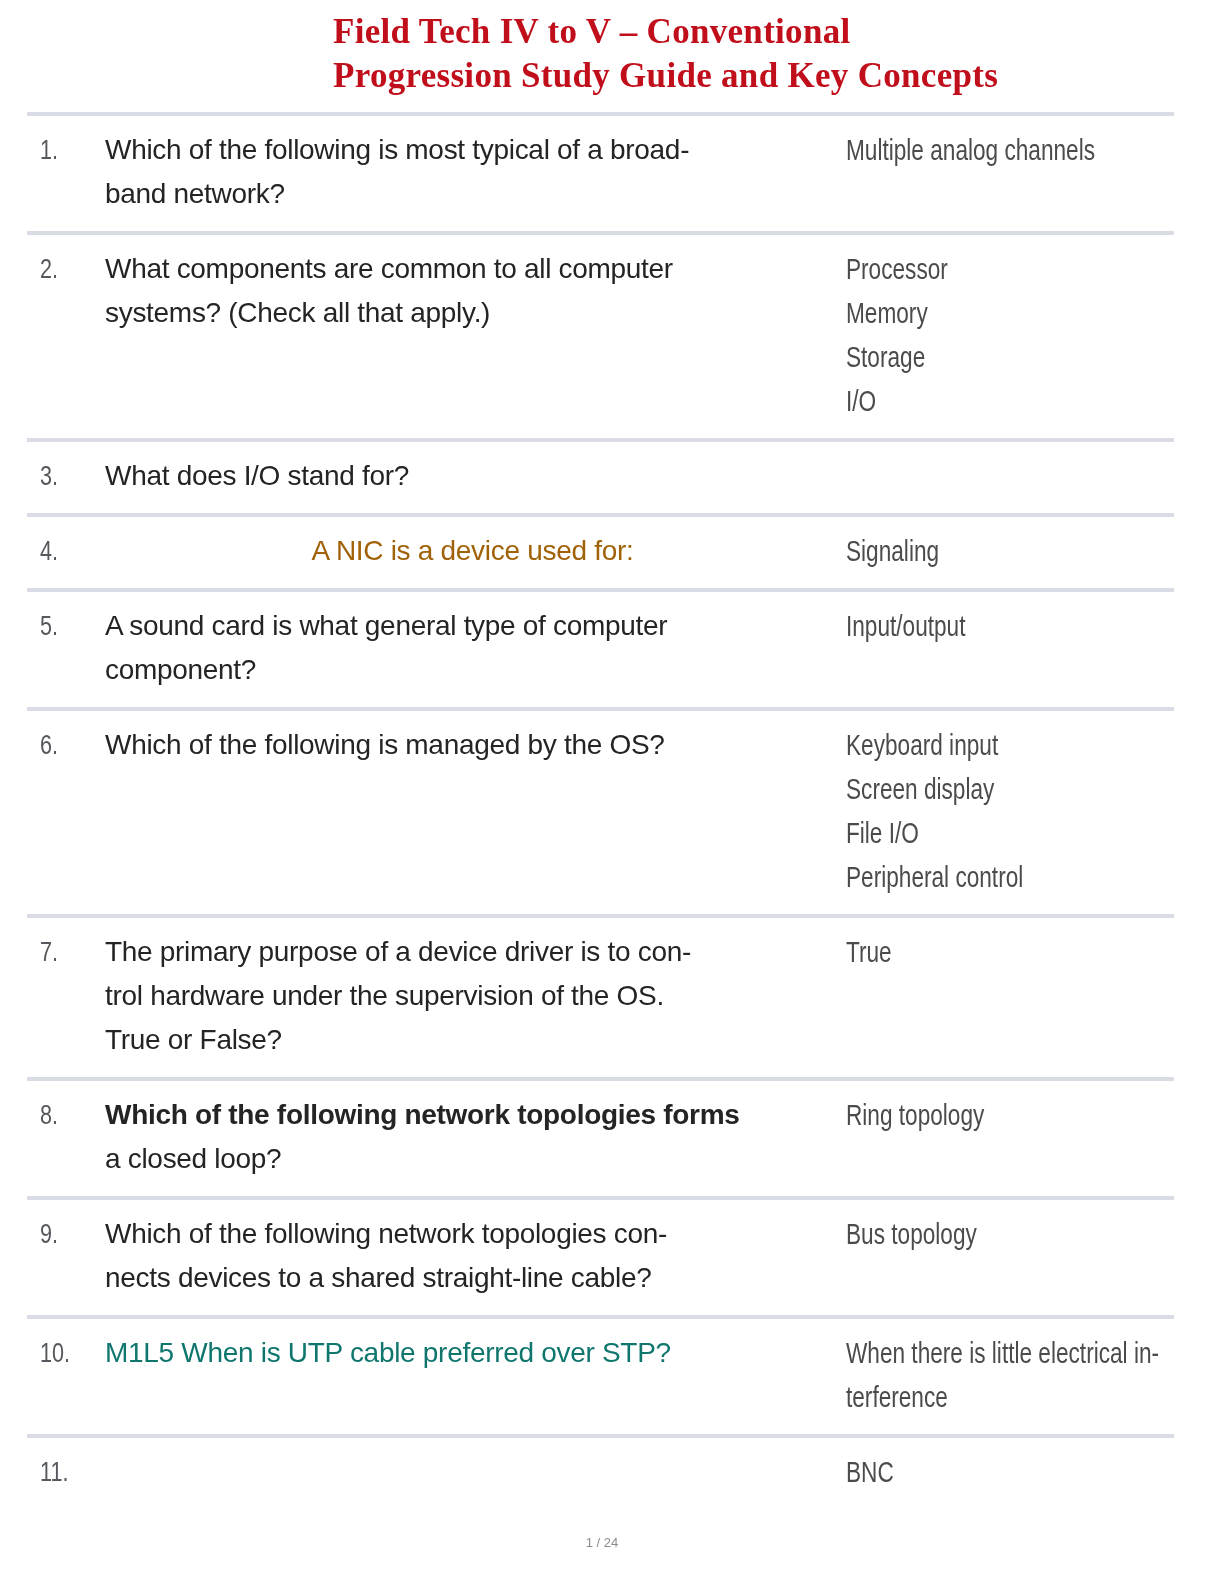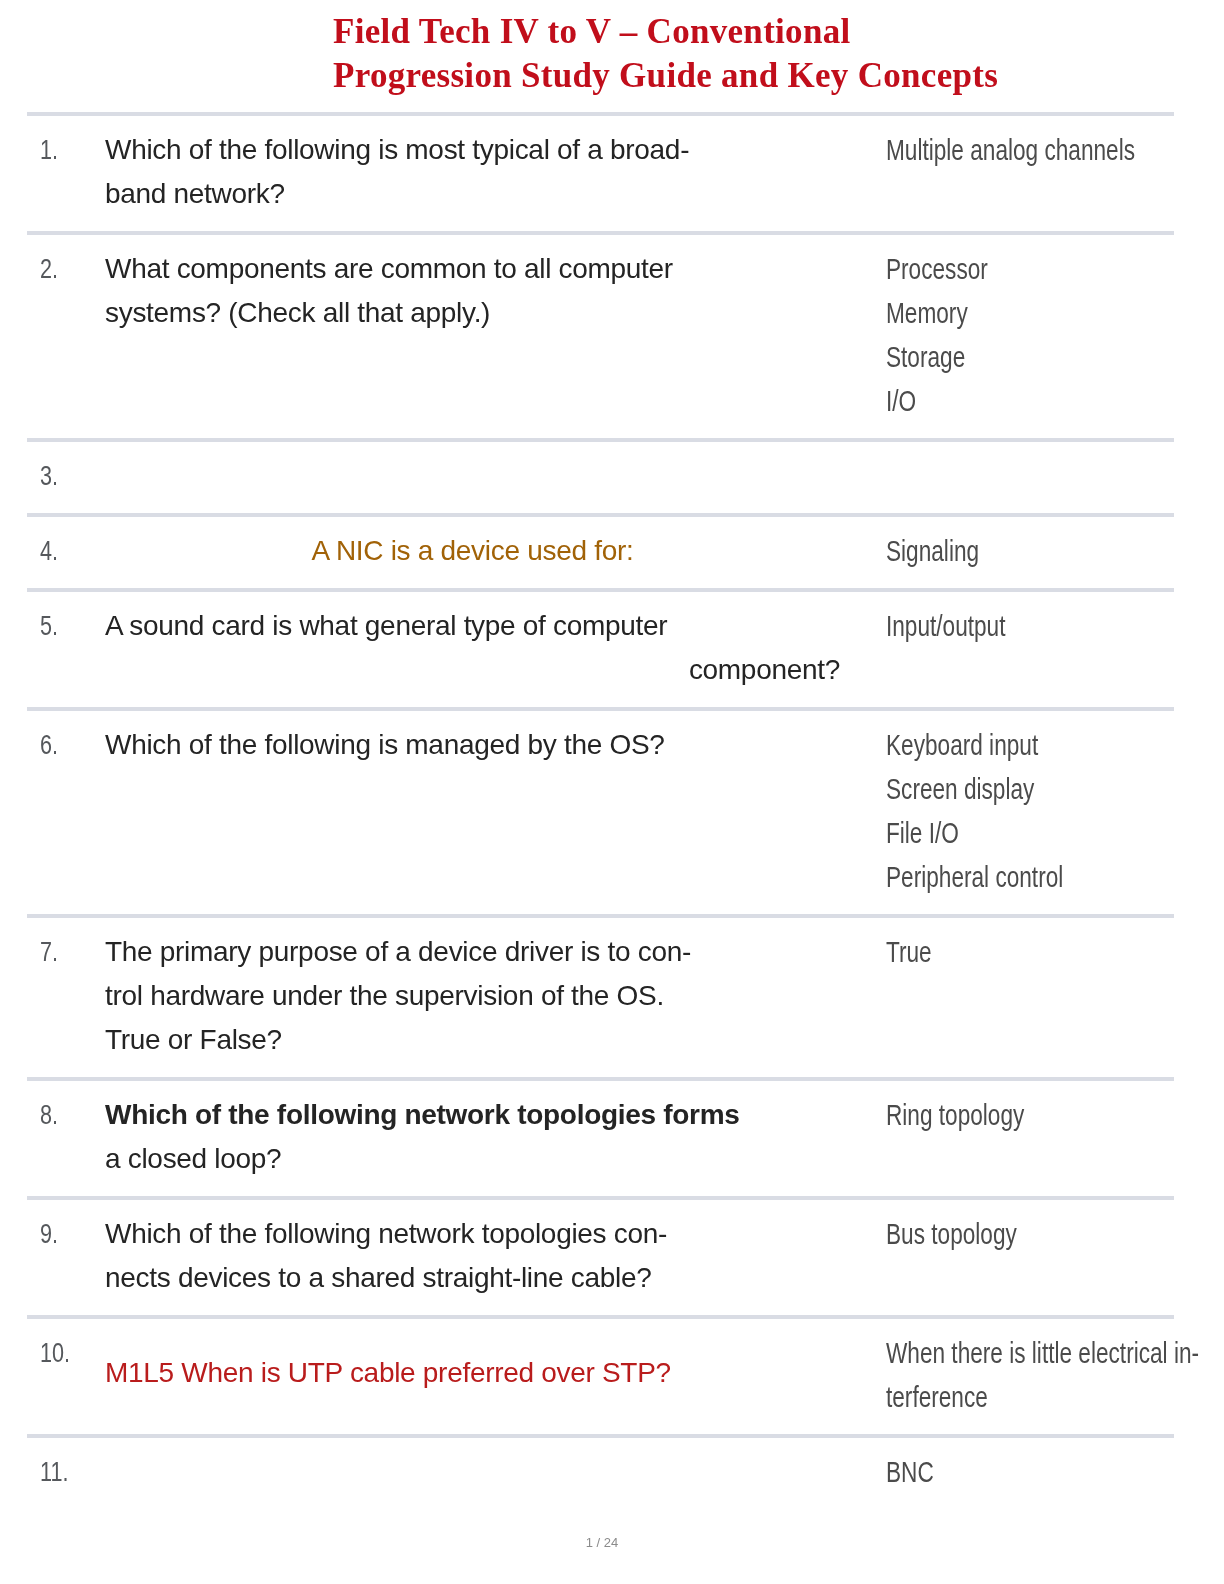--- a/index.html
+++ b/index.html
@@ -35,21 +35,20 @@
     padding-left: 13px;
   }
   .col-q {
     flex: 0 0 735px;
     box-sizing: border-box;
   }
   .col-a {
     flex: 1 1 auto;
     box-sizing: border-box;
     padding-left: 6px;
-    margin-left: 40px;
   }
   .num-text {
     display: inline-block;
     font-size: 27px;
     line-height: 44px;
     color: #55585c;
     transform: scaleX(0.8);
     transform-origin: 0 0;
     white-space: nowrap;
   }
@@ -110,37 +109,40 @@
           <div class="a-block">
             <div class="a-line" style="color: rgb(75, 75, 75);">Processor</div>
             <div class="a-line" style="color: rgb(75, 75, 75);">Memory</div>
             <div class="a-line" style="color: rgb(75, 75, 75);">Storage</div>
             <div class="a-line" style="color: rgb(75, 75, 75);">I/O</div>
           </div>
         </div>
       </div>
       <div class="row" style="border-top-color: rgb(217, 220, 228);">
         <div class="col-num"><span class="num-text" style="color: rgb(85, 88, 92);">3.</span></div>
+        <div class="col-q">
+          <div class="q-line" style="color: rgb(36, 36, 36);">What does I/O stand for?</div>
+        </div>
       </div>
       <div class="row" style="border-top-color: rgb(217, 220, 228);">
         <div class="col-num"><span class="num-text" style="color: rgb(85, 88, 92);">4.</span></div>
         <div class="col-q">
           <div class="q-line" style="color: #a16207; text-align: center;">A NIC is a device used for:</div>
         </div>
         <div class="col-a">
           <div class="a-block">
             <div class="a-line" style="color: rgb(75, 75, 75);">Signaling</div>
           </div>
         </div>
       </div>
       <div class="row" style="border-top-color: rgb(217, 220, 228);">
         <div class="col-num"><span class="num-text" style="color: rgb(85, 88, 92);">5.</span></div>
         <div class="col-q">
           <div class="q-line" style="color: rgb(36, 36, 36);">A sound card is what general type of computer</div>
-          <div class="q-line" style="color: rgb(36, 36, 36); text-align: right;">component?</div>
+          <div class="q-line" style="color: rgb(36, 36, 36);">component?</div>
         </div>
         <div class="col-a">
           <div class="a-block">
             <div class="a-line" style="color: rgb(75, 75, 75);">Input/output</div>
           </div>
         </div>
       </div>
       <div class="row" style="border-top-color: rgb(217, 220, 228);">
         <div class="col-num"><span class="num-text" style="color: rgb(85, 88, 92);">6.</span></div>
         <div class="col-q">
@@ -188,21 +190,21 @@
         </div>
         <div class="col-a">
           <div class="a-block">
             <div class="a-line" style="color: rgb(75, 75, 75);">Bus topology</div>
           </div>
         </div>
       </div>
       <div class="row" style="border-top-color: rgb(217, 220, 228);">
         <div class="col-num"><span class="num-text" style="color: rgb(85, 88, 92);">10.</span></div>
         <div class="col-q">
-          <div class="q-line" style="color: #b91c1c; margin-top: 20px;">M1L5 When is UTP cable preferred over STP?</div>
+          <div class="q-line" style="color: #0f766e;">M1L5 When is UTP cable preferred over STP?</div>
         </div>
         <div class="col-a">
           <div class="a-block">
             <div class="a-line" style="color: rgb(75, 75, 75);">When there is little electrical in-</div>
             <div class="a-line" style="color: rgb(75, 75, 75);">terference</div>
           </div>
         </div>
       </div>
       <div class="row" style="border-top-color: rgb(217, 220, 228);">
         <div class="col-num"><span class="num-text" style="color: rgb(85, 88, 92);">11.</span></div>

